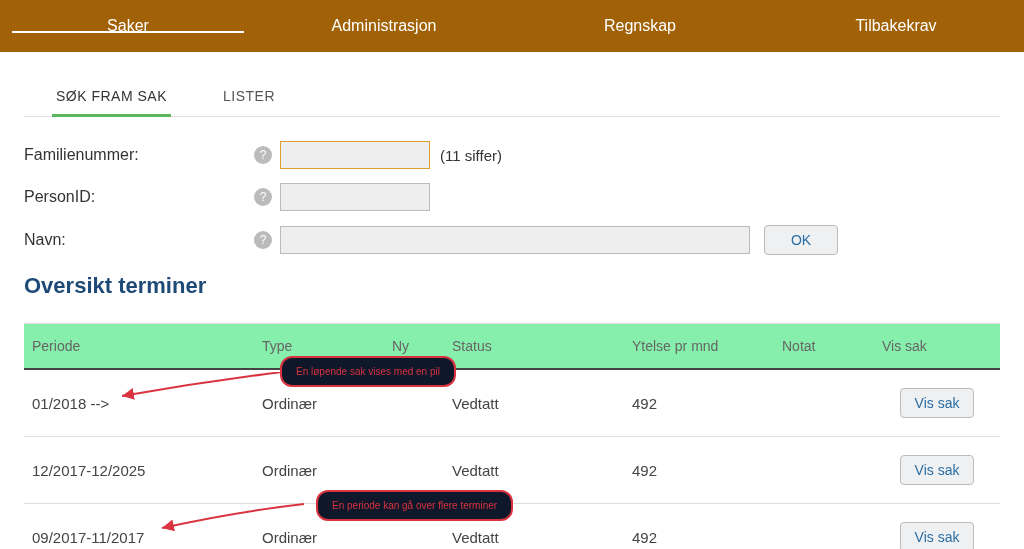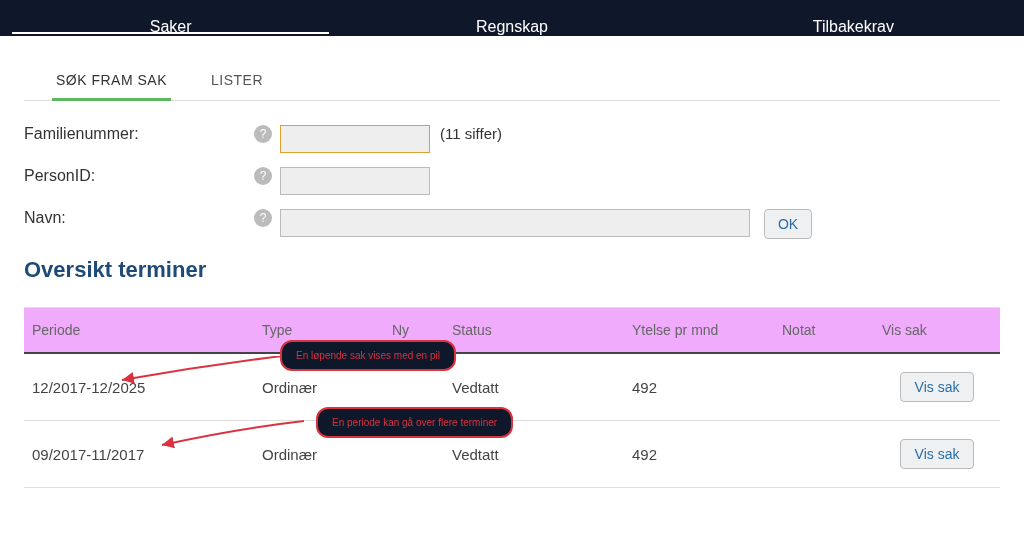--- a/index.html
+++ b/index.html
@@ -5,24 +5,24 @@
     * { box-sizing: border-box; margin: 0; padding: 0; }
     body {
       font-family: "Segoe UI", Arial, sans-serif;
       font-size: 15px;
       color: #333;
       background: #fff;
       width: 1024px;
     }
     
     .topnav {
-      background: #0f172a;
-      display: flex;
-      height: 36px;
-      align-items: flex-end;
+      background: #a16207;
+      display: flex;
+      height: 52px;
+      align-items: center;
     }
     .topnav-item {
       flex: 1;
       display: flex;
       align-items: center;
       justify-content: center;
       color: #fff;
       font-size: 16px;
       cursor: pointer;
       position: relative;
@@ -34,41 +34,41 @@
       height: 2px;
       background: #fff;
     }
     
     .page {
       padding: 20px 24px 0 24px;
     }
     
     .subtabs {
       display: flex;
-      gap: 36px;
+      gap: 48px;
       border-bottom: 1px solid #ddd;
       padding: 10px 8px 0 28px;
     }
     .subtab {
       padding: 6px 4px 10px 4px;
       color: #555;
       letter-spacing: 0.5px;
       cursor: pointer;
       font-size: 14px;
     }
     .subtab.active {
       color: #333;
       border-bottom: 3px solid #5cb85c;
       margin-bottom: -1px;
     }
     
     .form { margin-top: 24px; }
     .form-row {
       display: flex;
-      align-items: flex-start;
+      align-items: center;
       margin-bottom: 14px;
     }
     .form-label {
       width: 230px;
       color: #333;
       font-size: 16px;
     }
     .help-icon {
       width: 18px; height: 18px;
       border-radius: 50%;
@@ -88,21 +88,21 @@
       font-size: 14px;
       background: #eee;
     }
     .text-input.highlight { border-color: #e0a030; background: #eee; }
     .text-input.wide { width: 470px; }
     .input-fam { width: 150px; }
     .input-person { width: 150px; background:#eee; }
     .hint { margin-left: 10px; color: #333; }
     .ok-btn {
       margin-left: 14px;
-      width: 48px; height: 30px;
+      width: 74px; height: 30px;
       border: 1px solid #bbb;
       background: #eef0f2;
       color: #2b6ea5;
       cursor: pointer;
       border-radius: 4px;
       font-size: 14px;
     }
     
     .section-title {
       color: #1e4a78;
@@ -117,21 +117,21 @@
       border-collapse: collapse;
     }
     table.data th {
       text-align: left;
       font-weight: 400;
       color: #666;
       font-size: 14px;
       padding: 14px 8px;
       border-top: 1px solid #ddd;
       border-bottom: 2px solid #444;
-      background: #f0abfc;
+      background: #86efac;
     }
     table.data td {
       padding: 18px 8px;
       border-bottom: 1px solid #ddd;
       color: #444;
       font-size: 15px;
       vertical-align: middle;
     }
     .col-periode { width: 230px; }
     .col-type { width: 130px; }
@@ -166,20 +166,23 @@
       position: absolute;
       z-index: 4;
     }
   </style>
 </head>
 <body>
 
 <div class="topnav">
   <div class="topnav-item active">
       <span>Saker</span>
+    </div>
+  <div class="topnav-item">
+      <span>Administrasjon</span>
     </div>
   <div class="topnav-item">
       <span>Regnskap</span>
     </div>
   <div class="topnav-item">
       <span>Tilbakekrav</span>
     </div>
 </div>
 
 <div class="page">
@@ -234,20 +237,29 @@
                   <marker id="ah1" markerWidth="8" markerHeight="8" refX="6" refY="3" orient="auto">
                     <path d="M0,0 L6,3 L0,6 Z" fill="#d9333f"></path>
                   </marker>
                 </defs>
             <path d="M170,0 Q90,10 10,24" stroke="#d9333f" stroke-width="2" fill="none" marker-end="url(#ah1)"></path>
           </svg>
         </div>
       </td>
         </tr>
 
+      <tr>
+        <td class="col-periode">01/2018 --&gt;</td>
+        <td class="col-type">Ordinær</td>
+        <td class="col-ny"></td>
+        <td class="col-status">Vedtatt</td>
+        <td class="col-ytelse">492</td>
+        <td class="col-notat"></td>
+        <td class="col-vissak"><button class="vis-btn">Vis sak</button></td>
+      </tr>
 
       <tr>
         <td class="col-periode">12/2017-12/2025</td>
         <td class="col-type">Ordinær</td>
         <td class="col-ny"></td>
         <td class="col-status">Vedtatt</td>
         <td class="col-ytelse">492</td>
         <td class="col-notat"></td>
         <td class="col-vissak"><button class="vis-btn">Vis sak</button></td>
       </tr>

